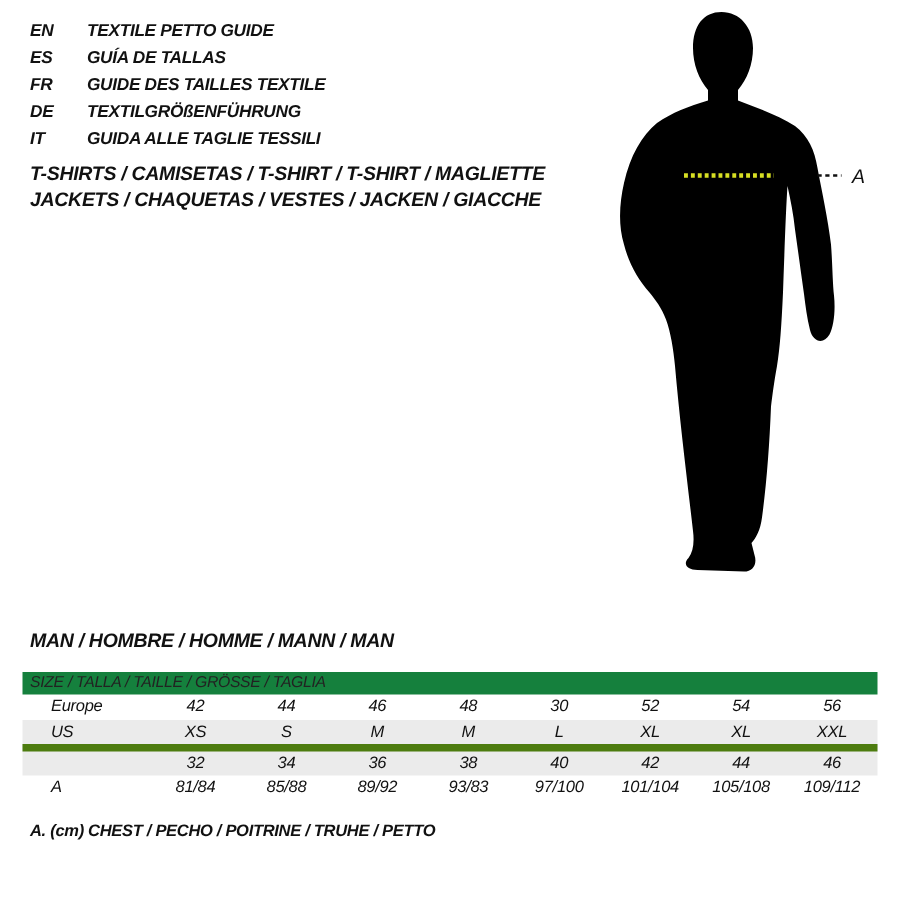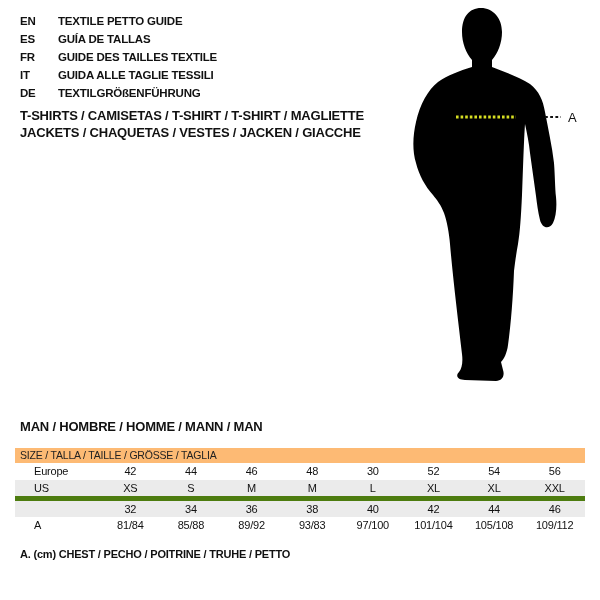--- a/index.html
+++ b/index.html
@@ -1,18 +1,18 @@
 <!DOCTYPE html>
 <html><head>
 <meta charset="utf-8">
 <style>
   html,body{margin:0;padding:0;background:#fff;}
   body{width:600px;height:600px;position:relative;overflow:hidden;
        font-family:"Liberation Sans",sans-serif;color:#111;}
-  .canvas{position:absolute;left:0;top:0;width:600px;height:600px;background:#fff;}
+  .canvas{position:absolute;left:0;top:0;width:600px;height:600px;background:#fff;font-style:italic;}
 
   
   .lang-block{position:absolute;left:20px;top:12px;}
   .lang-row{display:flex;height:18px;align-items:center;
             font-weight:bold;font-size:11.5px;letter-spacing:-0.2px;}
   .lang-code{width:38px;}
 
   
   .category-block{position:absolute;left:20px;top:107px;font-weight:bold;
                   font-size:13px;line-height:17px;letter-spacing:-0.2px;}
@@ -20,21 +20,21 @@
   
   .figure-wrap{position:absolute;left:405px;top:5px;width:175px;height:390px;}
 
   
   .section-title{position:absolute;left:20px;top:419px;font-weight:bold;
                  font-size:13px;letter-spacing:-0.2px;}
 
   
   .size-table{position:absolute;left:15px;top:448px;width:570px;
               font-size:11px;letter-spacing:-0.2px;}
-  .table-header{background:#fdba74;height:15px;line-height:15px;
+  .table-header{background:#15803d;height:15px;line-height:15px;
                 padding-left:5px;font-size:10.5px;color:#222;}
   .table-row{display:grid;grid-template-columns:85px repeat(8,1fr);
              height:16.5px;align-items:center;}
   .table-row.shaded{background:#ebebeb;}
   .table-row.shaded + .table-row.shaded{border-top:5px solid #4d7c0f;height:15.5px;}
   .row-label{padding-left:3px;text-align:left;margin-left:16px;}
   .cell{text-align:center;}
 
   
   .footnote{position:absolute;left:20px;top:548px;font-weight:bold;
@@ -52,26 +52,26 @@
     </div>
     <div class="lang-row">
       <span class="lang-code">ES</span>
       <span class="lang-label">GUÍA DE TALLAS</span>
     </div>
     <div class="lang-row">
       <span class="lang-code">FR</span>
       <span class="lang-label">GUIDE DES TAILLES TEXTILE</span>
     </div>
     <div class="lang-row">
+      <span class="lang-code">DE</span>
+      <span class="lang-label">TEXTILGRÖßENFÜHRUNG</span>
+    </div>
+    <div class="lang-row">
       <span class="lang-code">IT</span>
       <span class="lang-label">GUIDA ALLE TAGLIE TESSILI</span>
-    </div>
-    <div class="lang-row">
-      <span class="lang-code">DE</span>
-      <span class="lang-label">TEXTILGRÖßENFÜHRUNG</span>
     </div>
   </div>
 
   <div class="category-block">
     <div>T-SHIRTS / CAMISETAS / T-SHIRT / T-SHIRT / MAGLIETTE</div>
     <div>JACKETS / CHAQUETAS / VESTES / JACKEN / GIACCHE</div>
   </div>
 
   <div class="figure-wrap">
     <svg width="175" height="390" viewBox="0 0 175 390">

